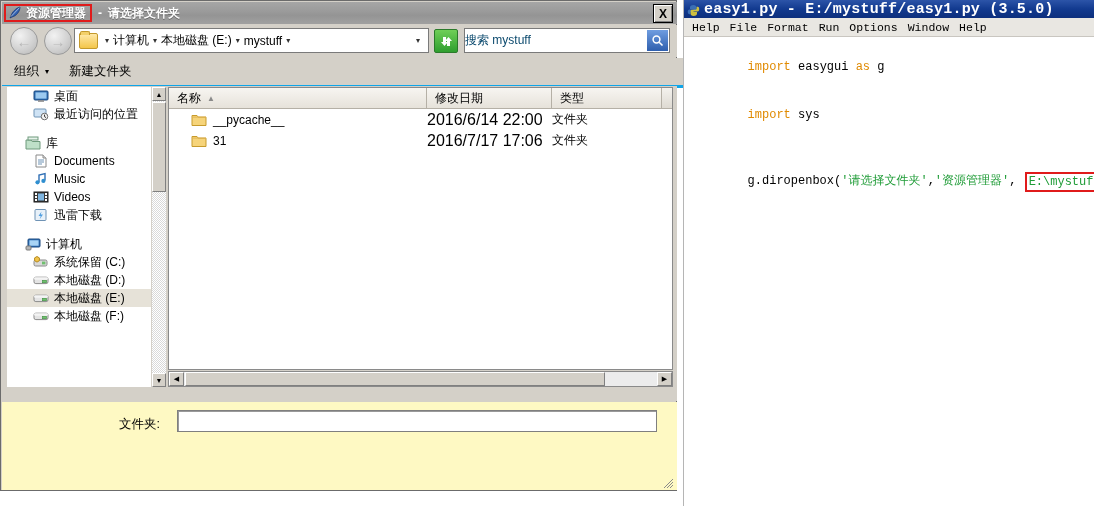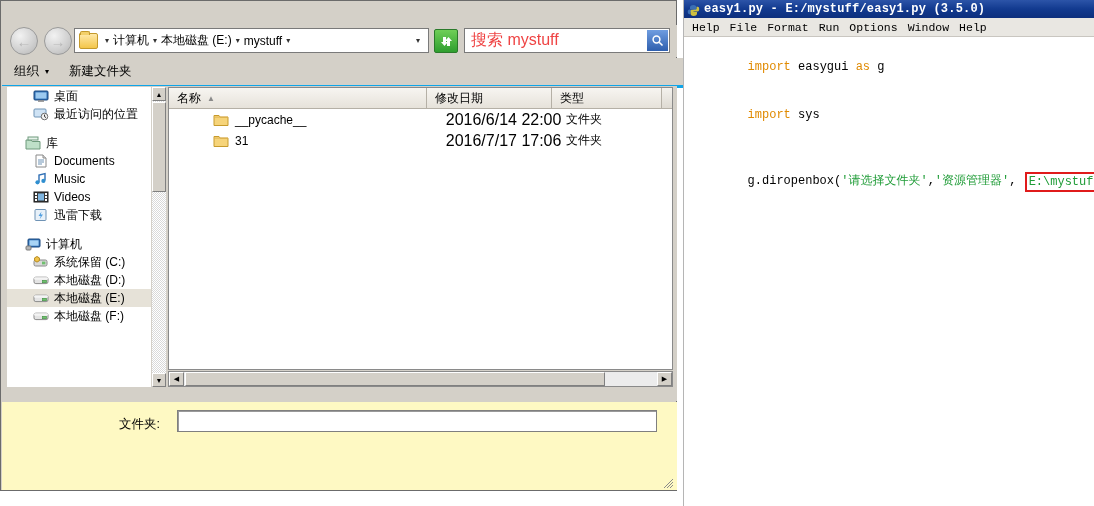--- a/index.html
+++ b/index.html
@@ -87,21 +87,21 @@
     background: linear-gradient(to bottom, #6fcf57, #2f9e2f);
     border:1px solid #2b7a2b; border-radius:2px;
     display:flex; align-items:center; justify-content:center;
     color:#fff; font-size: 13px; font-weight:bold;
   }
   .searchbox {
     position:absolute; left:462px; top:3px; width: 206px; height:25px;
     background:#fff; border:1px solid #7a7a7a; box-sizing:border-box;
     display:flex; align-items:center;
   }
-  .search-ph { font-size:16px; color:#ef4444; margin-left:6px; font-family:"Liberation Sans", sans-serif;}
+  .search-ph { font-size:12px; color:#0c4a6e; font-family:"Liberation Sans", sans-serif;}
   .search-ico {
     position:absolute; right:1px; top:1px; width:21px; height:21px;
     background: linear-gradient(to bottom,#6f9de0,#2f5fae);
     display:flex;align-items:center;justify-content:center;
     color:#fff; font-size:12px;
   }
 
   
   .orgbar {
     position:absolute; left:1px; top:57px; width:815px; height: 27px;
@@ -158,21 +158,21 @@
     background:#fff; border:1px solid #8a8a8a; box-sizing:border-box;
   }
   .colhead { display:flex; height: 20px; background: linear-gradient(to bottom,#f4f2ee,#dedad2); border-bottom:1px solid #b5b0a6; }
   .colh {
     font-size:12px; color:#000; display:flex;align-items:center;
     padding-left:8px; border-right:1px solid #b5b0a6; box-sizing:border-box;
     background: linear-gradient(to bottom,#f7f5f1 0%, #e6e2da 100%);
   }
   .sort-asc { font-size:8px; color:#8a8a8a; margin-left:6px; }
   .frow { display:flex; align-items:center; height: 21px; }
-  .fname { display:flex; align-items:flex-end; width: 258px; padding-left:10px; box-sizing:border-box;margin-left:28px;}
+  .fname { display:flex; align-items:flex-end; width: 258px; padding-left:16px; box-sizing:border-box;}
   .fname span { font-size:12px; color:#000; margin-left:6px; font-family:"Liberation Sans", sans-serif;}
   .fdate { width: 125px; font-size:16px; color:#000; font-family:"Liberation Sans", sans-serif;}
   .ftype { width: 110px; font-size:12px; color:#000; font-family:"Liberation Sans", sans-serif;}
 
   .hscroll {
     position:absolute; left:166px; top:285px; width:505px; height:16px;
     background: repeating-conic-gradient(#ffffff 0% 25%, #d9d9d9 0% 50%) 50% / 2px 2px;
     border:1px solid #8a8a8a; box-sizing:border-box;
   }
   .hs-arrow{
@@ -202,21 +202,21 @@
   }
   .idle-title {
     position:absolute; left:0; top:0; width:411px; height: 18px;
     background: linear-gradient(to bottom,#2c54a8 0%, #123a8f 50%, #0d2f7d 100%);
     display:flex; align-items:center;
   }
   .idle-ico {
     width:13px;height:13px;margin-left:3px;margin-right:4px; position:relative; flex:none;
   }
   .idle-title-text {
-    color:#fff; font-size:12px; font-weight:bold;
+    color:#fff; font-size:15px; font-weight:bold;
     font-family:"Liberation Mono", monospace; white-space:nowrap; letter-spacing:.2px;
   }
   .idle-menu {
     position:absolute; left:0; top:18px; width:411px; height: 18px;
     background:#e9e7e2; display:flex; align-items:center; border-bottom:1px solid #c9c6c0;
   }
   .mi { font-size:11.5px; color:#000; font-family:"Liberation Mono", monospace; margin-left: 10px; white-space:nowrap; }
   .mi:first-child { margin-left: 8px; }
   .code {
     position:absolute; left:0; top:37px; width:411px; height: 469px;
@@ -233,20 +233,34 @@
   }
   .blank { height: 16px; }
 </style>
 </head>
 <body>
 
 <div id="root">
 
   <div id="explorer">
 
+    <div class="titlebar">
+      <div class="title-hl">
+        <span class="feather-icon">
+          <svg width="14" height="14" viewBox="0 0 14 14">
+            <path d="M12 1 C8 2 4 6 3 10 L2 12 L4 11 C8 10 12 6 12 1 Z" fill="#2f5fae" stroke="#16306b" stroke-width="0.7"></path>
+            <path d="M11.5 1.6 L3 10.5" stroke="#fff" stroke-width="0.7" opacity="0.8"></path>
+          </svg>
+        </span>
+        <span class="title-text">资源管理器</span>
+      </div>
+      <span class="title-sep">-</span>
+      <span class="title-sub">请选择文件夹</span>
+      <div class="close-btn">X</div>
+    </div>
 
     <div class="navbar">
       <div class="navbtn first">←</div>
       <div class="navbtn">→</div>
 
       <div class="crumbbar">
         <span class="folder-ico"></span>
         <span class="crumb-arrow">▾</span>
         <span class="crumb">计算机</span>
         <span class="crumb-arrow">▾</span>

